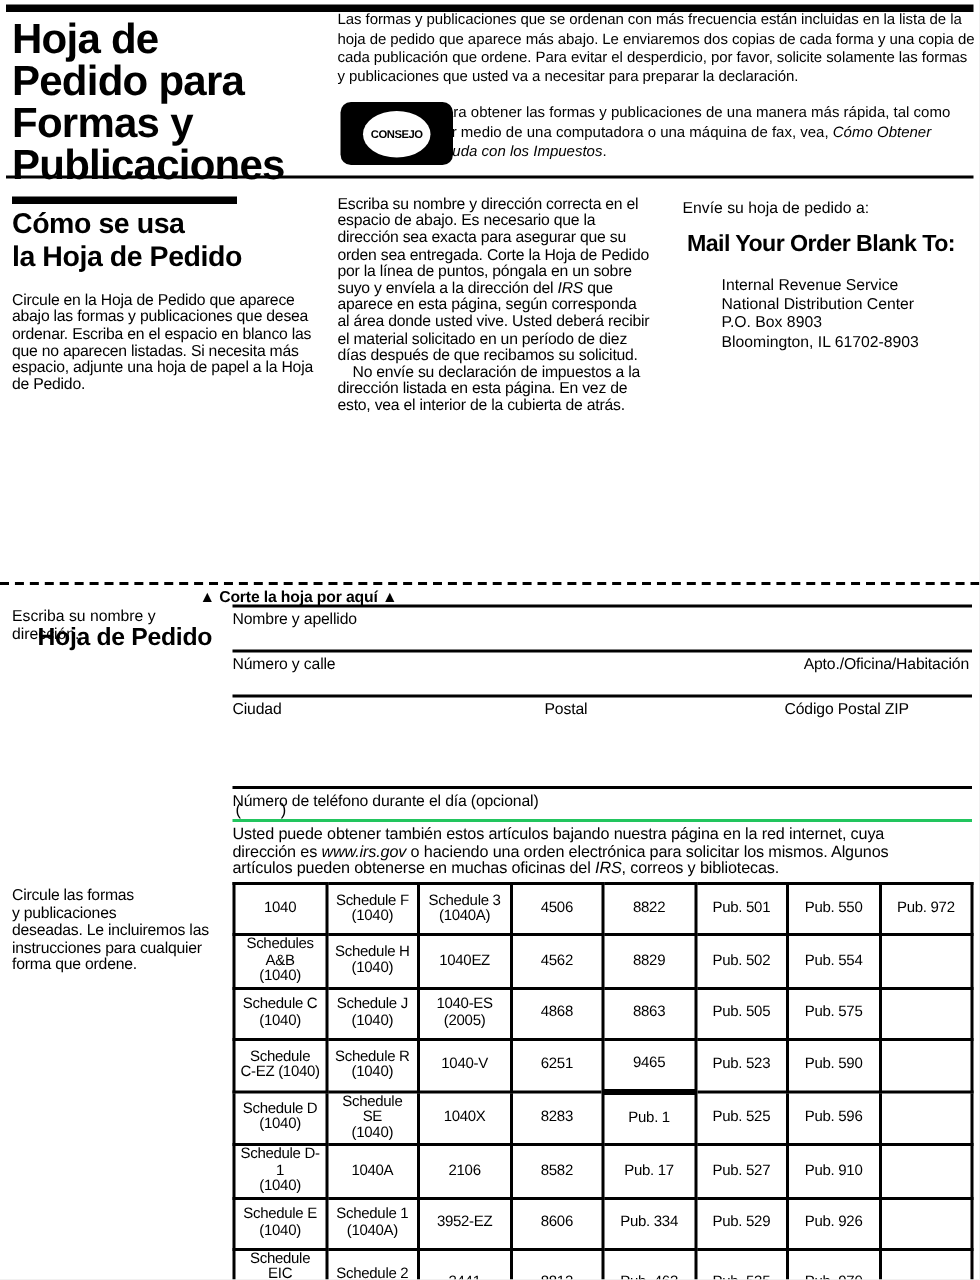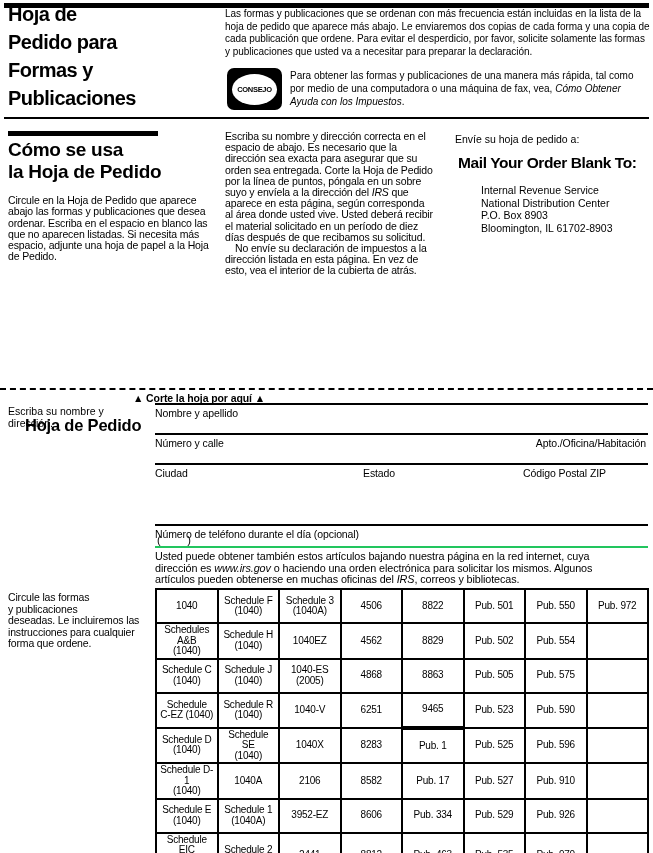--- a/index.html
+++ b/index.html
@@ -8,30 +8,30 @@
     font-family:"Liberation Sans","DejaVu Sans",sans-serif;color:#000;
     overflow:hidden;margin:0 auto;
   }
   .abs{position:absolute;}
   .rule{background:#000;}
   .top-rule{left:4px;top:3px;width:645px;height:5px;}
   .mid-rule{left:4px;top:117px;width:645px;height:2px;}
   .howto-bar{left:8px;top:131px;width:150px;height:5px;}
 
   .page-title{
-    left:8px;top:0;width:230px;margin:0;
-    font-size:20px;line-height:28px;font-weight:bold;letter-spacing:-0.5px;
+    left:8px;top:12px;width:230px;margin:0;
+    font-size:28px;line-height:28px;font-weight:bold;letter-spacing:-0.5px;
     white-space:pre-line;
   }
   .intro{
     left:225px;top:8px;width:427px;margin:0;
     font-size:10px;line-height:12.6px;letter-spacing:-0.05px;
   }
   .consejo{
-    left:227px;top:68px;width:55px;height:42px;background:#000;border-radius:7px;
+    left:227px;top:68px;width:75px;height:42px;background:#000;border-radius:7px;
     display:flex;align-items:center;justify-content:center;
   }
   .consejo-oval{
     width:45px;height:31px;background:#fff;border-radius:50%;
     display:flex;align-items:center;justify-content:center;
   }
   .consejo-oval span{font-size:7.5px;font-weight:bold;letter-spacing:-0.3px;}
   .consejo-text{
     left:290px;top:69px;width:360px;margin:0;
     font-size:10px;line-height:13px;
@@ -153,21 +153,21 @@
     <span class="lbl">Nombre y apellido</span>
   </div>
 
   <div class="abs fr fr-street">
     <span class="lbl">Número y calle</span>
     <span class="lbl-right">Apto./Oficina/Habitación</span>
   </div>
 
   <div class="abs fr fr-city">
     <span class="lbl">Ciudad</span>
-    <span class="lbl-mid">Estado</span>
+    <span class="lbl-mid">Postal</span>
     <span class="lbl-zip">Código Postal ZIP</span>
   </div>
 
 
   <div class="abs fr fr-phone">
     <span class="lbl">Número de teléfono durante el día (opcional)</span>
     <span class="parens">(         )</span>
   </div>
 
   <p class="abs internet-para"><span>Usted puede obtener también estos artículos bajando nuestra página en la red internet, cuya dirección es </span><i>www.irs.gov</i><span> o haciendo una orden electrónica para solicitar los mismos. Algunos artículos pueden obtenerse en muchas oficinas del </span><i>IRS</i><span>, correos y bibliotecas.</span></p>

